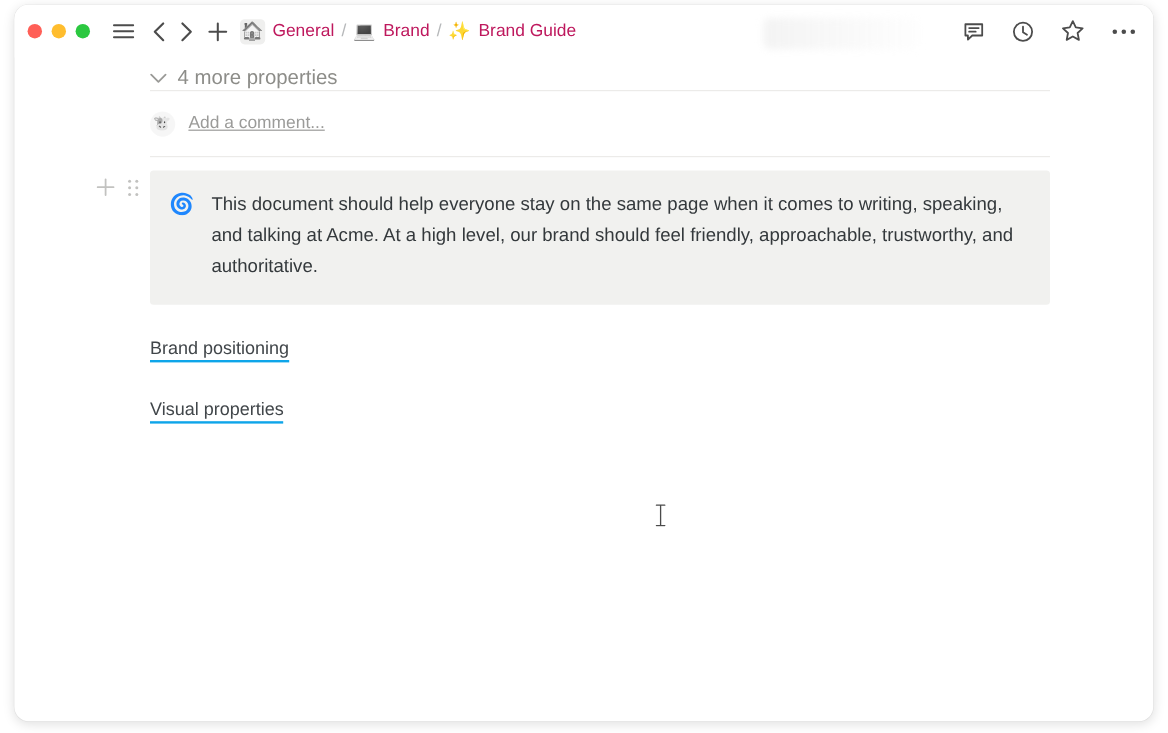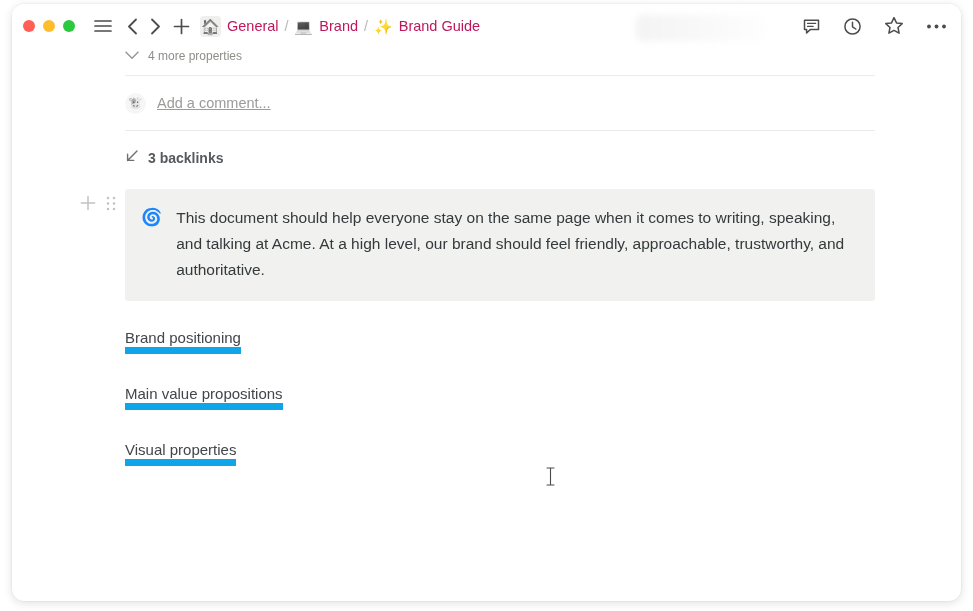--- a/index.html
+++ b/index.html
@@ -124,27 +124,27 @@
   }
 
   
   .doc {
     position: relative;
     padding-top: 0;
   }
 
   .prop-toggle {
     display: flex;
-    align-items: flex-start;
+    align-items: flex-end;
     gap: 9px;
     margin-left: 113px;
     margin-top: 1px;
     height: 26px;
     color: #8d8d89;
-    font-size: 12px;
+    font-size: 17px;
     width: 180px;
   }
 
   .divider {
     margin-left: 113px;
     width: 750px;
     height: 1px;
     background: #ecebe9;
   }
 
@@ -246,21 +246,21 @@
     margin-top: 28px;
     margin-left: 113px;
   }
   .link-item {
     font-size: 15px;
     color: #41464a;
     line-height: 1;
     padding-bottom: 2px;
     margin-bottom: 31px;
     display: inline-block;
-    border-bottom: 7px solid #0ea5e9;
+    border-bottom: 2px solid #0ea5e9;
     cursor: pointer;
   }
   .link-row { display: block; }
 </style>
 </head>
 <body>
 
 <div class="window">
 
   <div class="titlebar">
@@ -368,28 +368,20 @@
 
     <div class="divider"></div>
 
     <div class="comment-row">
       <span class="avatar">🐮</span>
       <span class="comment-placeholder">Add a comment...</span>
     </div>
 
     <div class="divider"></div>
 
-    <div class="backlinks">
-      <span>
-        <svg width="14" height="14" viewBox="0 0 14 14" fill="none">
-          <path d="M12 2L2.6 11.4M2.6 11.4h6.1M2.6 11.4V5.3" stroke="#6b7074" stroke-width="1.4" stroke-linecap="round" stroke-linejoin="round"></path>
-        </svg>
-      </span>
-      <span class="backlinks-label">3 backlinks</span>
-    </div>
 
     <div class="callout-wrap">
 
       <div class="block-handles">
         <span class="handle-plus">
           <svg width="16" height="16" viewBox="0 0 16 16" fill="none">
             <path d="M8 1.4v13.2M1.4 8h13.2" stroke="#c2c2c0" stroke-width="1.5" stroke-linecap="round"></path>
           </svg>
         </span>
         <span class="handle-drag">
@@ -411,19 +403,18 @@
 
       <span class="ibeam">
         <svg width="9" height="19" viewBox="0 0 9 19" fill="none">
           <path d="M1 1h7M1 18h7M4.5 1v17" stroke="#4a4a4a" stroke-width="1.1" stroke-linecap="round"></path>
         </svg>
       </span>
     </div>
 
     <div class="links">
       <span class="link-row"><a class="link-item">Brand positioning</a></span>
-      <span class="link-row"><a class="link-item">Main value propositions</a></span>
       <span class="link-row"><a class="link-item">Visual properties</a></span>
 
     </div>
 
   </div>
 </div>
 
 </body></html>

